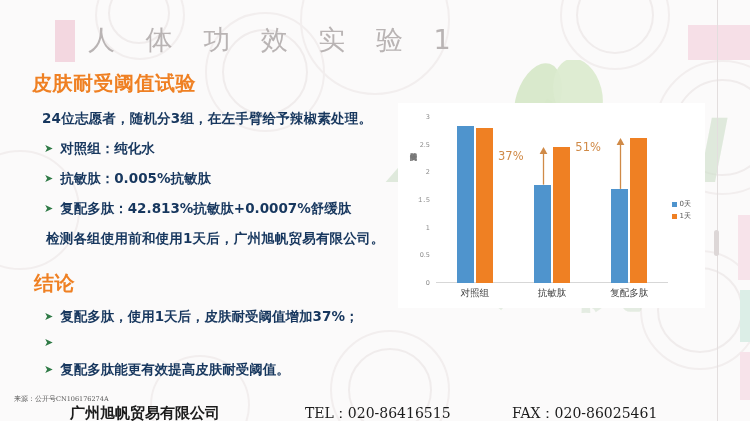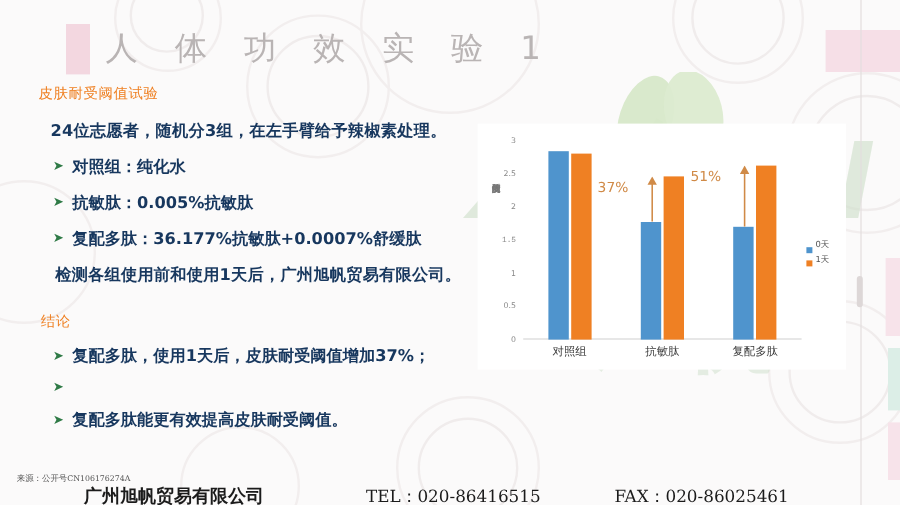--- a/index.html
+++ b/index.html
@@ -65,22 +65,22 @@
 
   
   #left-col {
     position: absolute;
     left: 22px; top: 70px;
     width: 392px;
   }
 
   .sec-head {
     color: #ef8023;
-    font-size: 12px;
-    font-weight: normal;
+    font-size: 20px;
+    font-weight: bold;
     letter-spacing: 0.5px;
   }
 
   .para {
     color: #17375e;
     font-size: 13.5px;
     font-weight: bold;
     letter-spacing: 0.2px;
     white-space: nowrap;
   }
@@ -208,21 +208,21 @@
   }
 
   
   #legend {
     position: absolute;
     right: 14px; top: 96px;
     font-size: 7px;
     color: #555;
     line-height: 1.65;
   }
-  .leg-row { display: flex; align-items: flex-end; white-space: nowrap; }
+  .leg-row { display: flex; align-items: center; white-space: nowrap; }
   .leg-sw { width: 5px; height: 5px; margin-right: 3px; display: inline-block; }
 
   
   #footer-rule {
     position: absolute;
     left: 0; top: 398px;
     width: 717px; height: 1px;
     background: transparent;
   }
   #src-note {
@@ -298,21 +298,21 @@
     <div class="bullet-row" style="margin-top:12px; margin-left:22px;">
       <span class="bullet-mark">➤</span>
       <span>对照组：纯化水</span>
     </div>
     <div class="bullet-row" style="margin-top:12px; margin-left:22px;">
       <span class="bullet-mark">➤</span>
       <span>抗敏肽：0.005%抗敏肽</span>
     </div>
     <div class="bullet-row" style="margin-top:12px; margin-left:22px;">
       <span class="bullet-mark">➤</span>
-      <span>复配多肽：36.177%抗敏肽+0.0007%舒缓肽</span>
+      <span>复配多肽：42.813%抗敏肽+0.0007%舒缓肽</span>
     </div>
 
     <div class="para" style="margin-top:12px; margin-left:24px;">检测各组使用前和使用1天后，广州旭帆贸易有限公司。</div>
 
     <div class="sec-head" style="margin-top:22px; margin-left:12px;">结论</div>
 
     <div class="bullet-row" style="margin-top:11px; margin-left:22px;">
       <span class="bullet-mark">➤</span>
       <span>复配多肽，使用1天后，皮肤耐受阈值增加37%；</span>
     </div>

